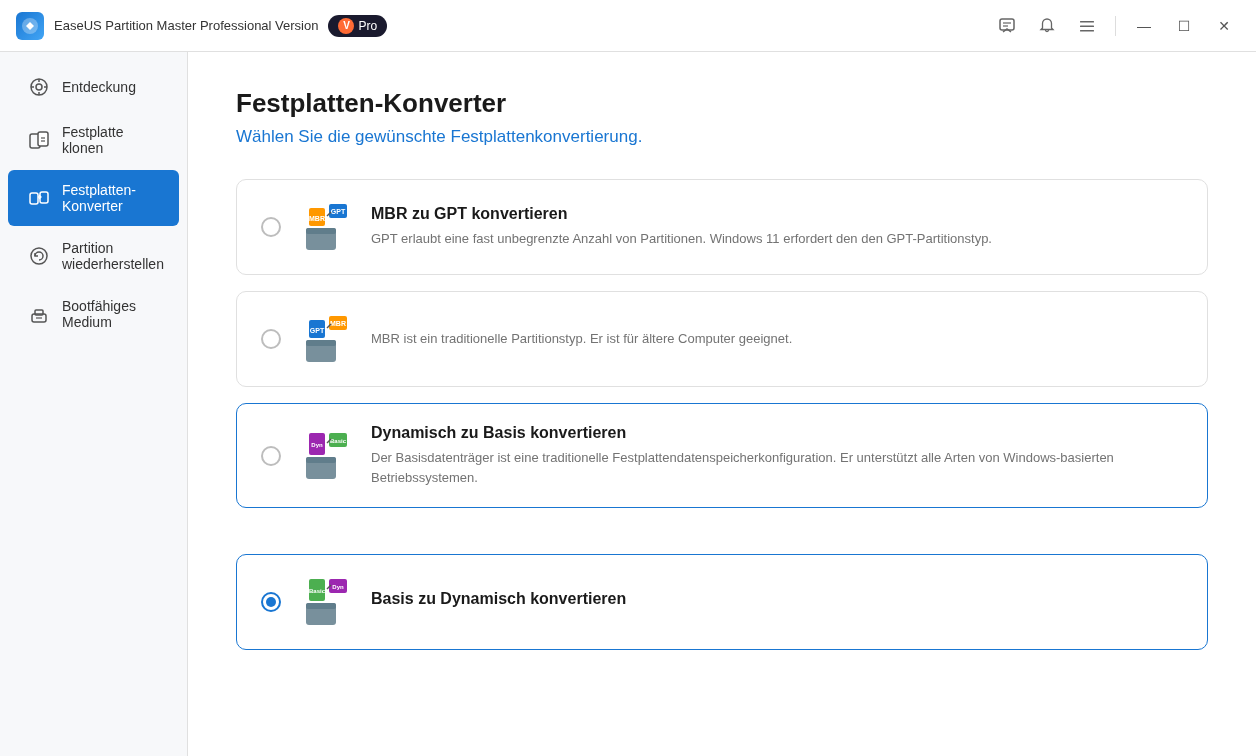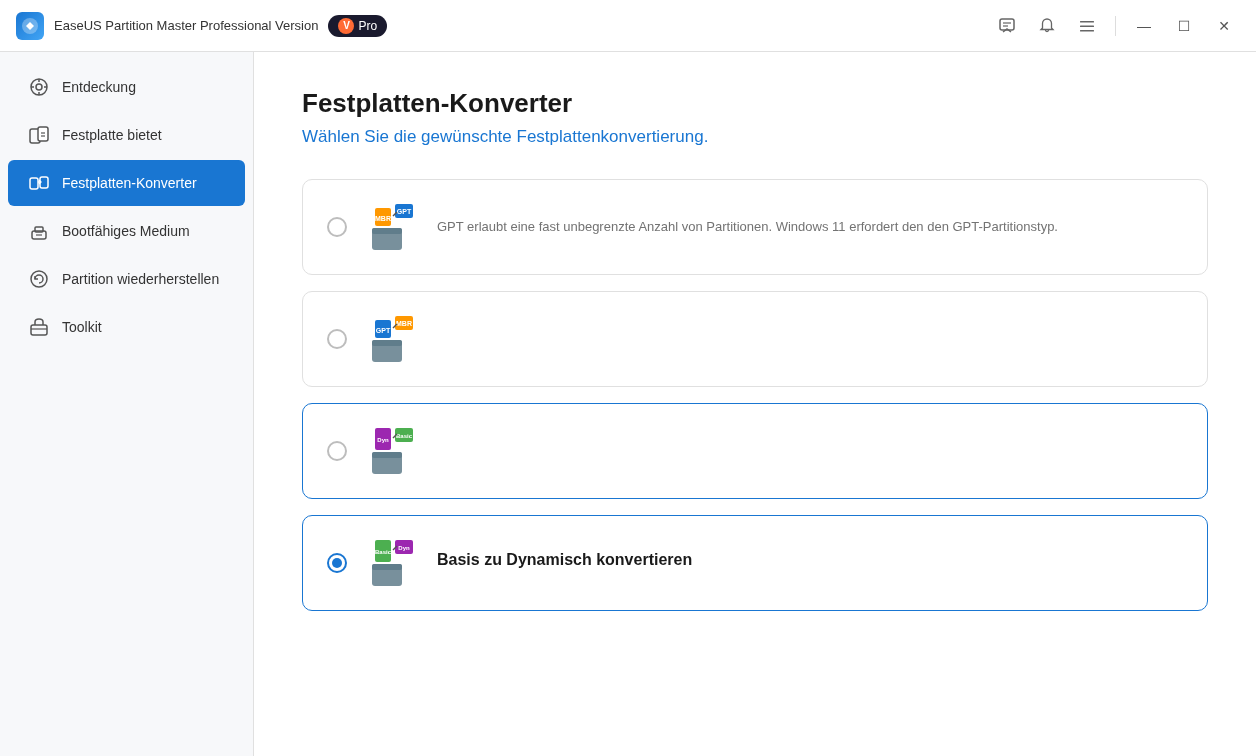--- a/index.html
+++ b/index.html
@@ -99,21 +99,21 @@
 
     
     .main-layout {
       display: flex;
       flex: 1;
       overflow: hidden;
     }
 
     
     .sidebar {
-      width: 254px;
+      width: 188px;
       background: #f7f8fa;
       border-right: 1px solid #e0e0e0;
       padding: 12px 0;
       flex-shrink: 0;
       display: flex;
       flex-direction: column;
       gap: 2px;
     }
     .sidebar-item {
       display: flex;
@@ -314,67 +314,57 @@
 
     <div class="sidebar-item">
       <span class="sidebar-icon">
         <svg width="20" height="20" viewBox="0 0 20 20" fill="none">
           <rect x="1" y="4" width="10" height="14" rx="2" stroke="#555" stroke-width="1.5"></rect>
           <rect x="9" y="2" width="10" height="14" rx="2" stroke="#555" stroke-width="1.5" fill="white"></rect>
           <line x1="12" y1="8" x2="16" y2="8" stroke="#555" stroke-width="1.2"></line>
           <line x1="12" y1="11" x2="16" y2="11" stroke="#555" stroke-width="1.2"></line>
         </svg>
       </span>
-      <span>Festplatte bietet</span>
+      <span>Festplatte klonen</span>
     </div>
 
     <div class="sidebar-item active">
       <span class="sidebar-icon">
         <svg width="20" height="20" viewBox="0 0 20 20" fill="none">
           <rect x="1" y="5" width="8" height="11" rx="2" stroke="white" stroke-width="1.5"></rect>
           <rect x="11" y="4" width="8" height="11" rx="2" stroke="white" stroke-width="1.5"></rect>
           <path d="M9 9 L11 9" stroke="white" stroke-width="1.5"></path>
           <path d="M10 7 L12 9 L10 11" stroke="white" stroke-width="1.3" fill="none"></path>
         </svg>
       </span>
       <span>Festplatten-Konverter</span>
     </div>
 
     <div class="sidebar-item">
       <span class="sidebar-icon">
         <svg width="20" height="20" viewBox="0 0 20 20" fill="none">
+          <circle cx="10" cy="10" r="8" stroke="#555" stroke-width="1.5"></circle>
+          <path d="M6 10 A4 4 0 1 1 10 14" stroke="#555" stroke-width="1.5" fill="none"></path>
+          <path d="M6 7 L6 10 L9 10" stroke="#555" stroke-width="1.5" fill="none"></path>
+        </svg>
+      </span>
+      <span>Partition wiederherstellen</span>
+    </div>
+
+    <div class="sidebar-item">
+      <span class="sidebar-icon">
+        <svg width="20" height="20" viewBox="0 0 20 20" fill="none">
           <rect x="3" y="10" width="14" height="8" rx="2" stroke="#555" stroke-width="1.5"></rect>
           <rect x="6" y="6" width="8" height="5" rx="1" stroke="#555" stroke-width="1.5"></rect>
           <line x1="7" y1="14" x2="13" y2="14" stroke="#555" stroke-width="1.2"></line>
         </svg>
       </span>
       <span>Bootfähiges Medium</span>
     </div>
 
-    <div class="sidebar-item">
-      <span class="sidebar-icon">
-        <svg width="20" height="20" viewBox="0 0 20 20" fill="none">
-          <circle cx="10" cy="10" r="8" stroke="#555" stroke-width="1.5"></circle>
-          <path d="M6 10 A4 4 0 1 1 10 14" stroke="#555" stroke-width="1.5" fill="none"></path>
-          <path d="M6 7 L6 10 L9 10" stroke="#555" stroke-width="1.5" fill="none"></path>
-        </svg>
-      </span>
-      <span>Partition wiederherstellen</span>
-    </div>
-
-    <div class="sidebar-item">
-      <span class="sidebar-icon">
-        <svg width="20" height="20" viewBox="0 0 20 20" fill="none">
-          <rect x="2" y="8" width="16" height="10" rx="2" stroke="#555" stroke-width="1.5"></rect>
-          <path d="M6 8 L6 5 Q6 2 10 2 Q14 2 14 5 L14 8" stroke="#555" stroke-width="1.5" fill="none"></path>
-          <line x1="2" y1="12" x2="18" y2="12" stroke="#555" stroke-width="1.2"></line>
-        </svg>
-      </span>
-      <span>Toolkit</span>
-    </div>
 
   </div>
 
   <div class="content">
     <h1 class="page-title">Festplatten-Konverter</h1>
     <p class="page-subtitle">Wählen Sie die gewünschte Festplattenkonvertierung.</p>
 
     <div class="options-list">
 
       <div class="option-card">
@@ -388,57 +378,63 @@
             <rect x="10" y="8" width="16" height="18" rx="2" fill="#ff9800"></rect>
             <text x="18" y="21" text-anchor="middle" font-size="7" font-weight="bold" fill="white">MBR</text>
 
             <rect x="30" y="4" width="18" height="14" rx="2" fill="#1976d2"></rect>
             <text x="39" y="14" text-anchor="middle" font-size="7" font-weight="bold" fill="white">GPT</text>
 
             <path d="M28 16 L32 12" stroke="#555" stroke-width="1.5" fill="none"></path>
           </svg>
         </div>
         <div class="option-text">
+          <div class="option-title">MBR zu GPT konvertieren</div>
           <div class="option-desc">GPT erlaubt eine fast unbegrenzte Anzahl von Partitionen. Windows 11 erfordert den den GPT-Partitionstyp.</div>
         </div>
       </div>
 
       <div class="option-card">
         <div class="radio-btn"></div>
         <div class="option-icon">
           <svg width="54" height="54" viewBox="0 0 54 54">
             <rect x="7" y="28" width="30" height="22" rx="3" fill="#78909c"></rect>
             <rect x="7" y="28" width="30" height="6" rx="2" fill="#607d8b"></rect>
             <rect x="10" y="8" width="16" height="18" rx="2" fill="#1976d2"></rect>
             <text x="18" y="21" text-anchor="middle" font-size="7" font-weight="bold" fill="white">GPT</text>
             <rect x="30" y="4" width="18" height="14" rx="2" fill="#ff9800"></rect>
             <text x="39" y="14" text-anchor="middle" font-size="7" font-weight="bold" fill="white">MBR</text>
             <path d="M28 16 L32 12" stroke="#555" stroke-width="1.5" fill="none"></path>
           </svg>
         </div>
         <div class="option-text">
+          <div class="option-desc">MBR ist ein traditionelle Partitionstyp. Er ist für ältere Computer geeignet.</div>
         </div>
       </div>
 
       <div class="option-card selected" style="border-color:#1976d2;">
         <div class="radio-btn"></div>
         <div class="option-icon">
           <svg width="54" height="54" viewBox="0 0 54 54">
             <rect x="7" y="28" width="30" height="22" rx="3" fill="#78909c"></rect>
             <rect x="7" y="28" width="30" height="6" rx="2" fill="#607d8b"></rect>
             <rect x="10" y="4" width="16" height="22" rx="2" fill="#9c27b0"></rect>
             <text x="18" y="18" text-anchor="middle" font-size="6" font-weight="bold" fill="white">Dyn</text>
             <rect x="30" y="4" width="18" height="14" rx="2" fill="#4caf50"></rect>
             <text x="39" y="14" text-anchor="middle" font-size="6" font-weight="bold" fill="white">Basic</text>
             <path d="M28 14 L32 10" stroke="#555" stroke-width="1.5" fill="none"></path>
           </svg>
         </div>
+        <div class="option-text">
+          <div class="option-title">Dynamisch zu Basis konvertieren</div>
+          <div class="option-desc">Der Basisdatenträger ist eine traditionelle Festplattendatenspeicherkonfiguration. Er unterstützt alle Arten von Windows-basierten Betriebssystemen.</div>
+        </div>
       </div>
 
-      <div class="option-card selected" style="border-color:#1976d2;">
+      <div class="option-card selected" style="border-color:#1976d2;margin-top:30px;">
         <div class="radio-btn selected"></div>
         <div class="option-icon">
           <svg width="54" height="54" viewBox="0 0 54 54">
             <rect x="7" y="28" width="30" height="22" rx="3" fill="#78909c"></rect>
             <rect x="7" y="28" width="30" height="6" rx="2" fill="#607d8b"></rect>
             <rect x="10" y="4" width="16" height="22" rx="2" fill="#4caf50"></rect>
             <text x="18" y="18" text-anchor="middle" font-size="6" font-weight="bold" fill="white">Basic</text>
             <rect x="30" y="4" width="18" height="14" rx="2" fill="#9c27b0"></rect>
             <text x="39" y="14" text-anchor="middle" font-size="6" font-weight="bold" fill="white">Dyn</text>
             <path d="M28 14 L32 10" stroke="#555" stroke-width="1.5" fill="none"></path>

